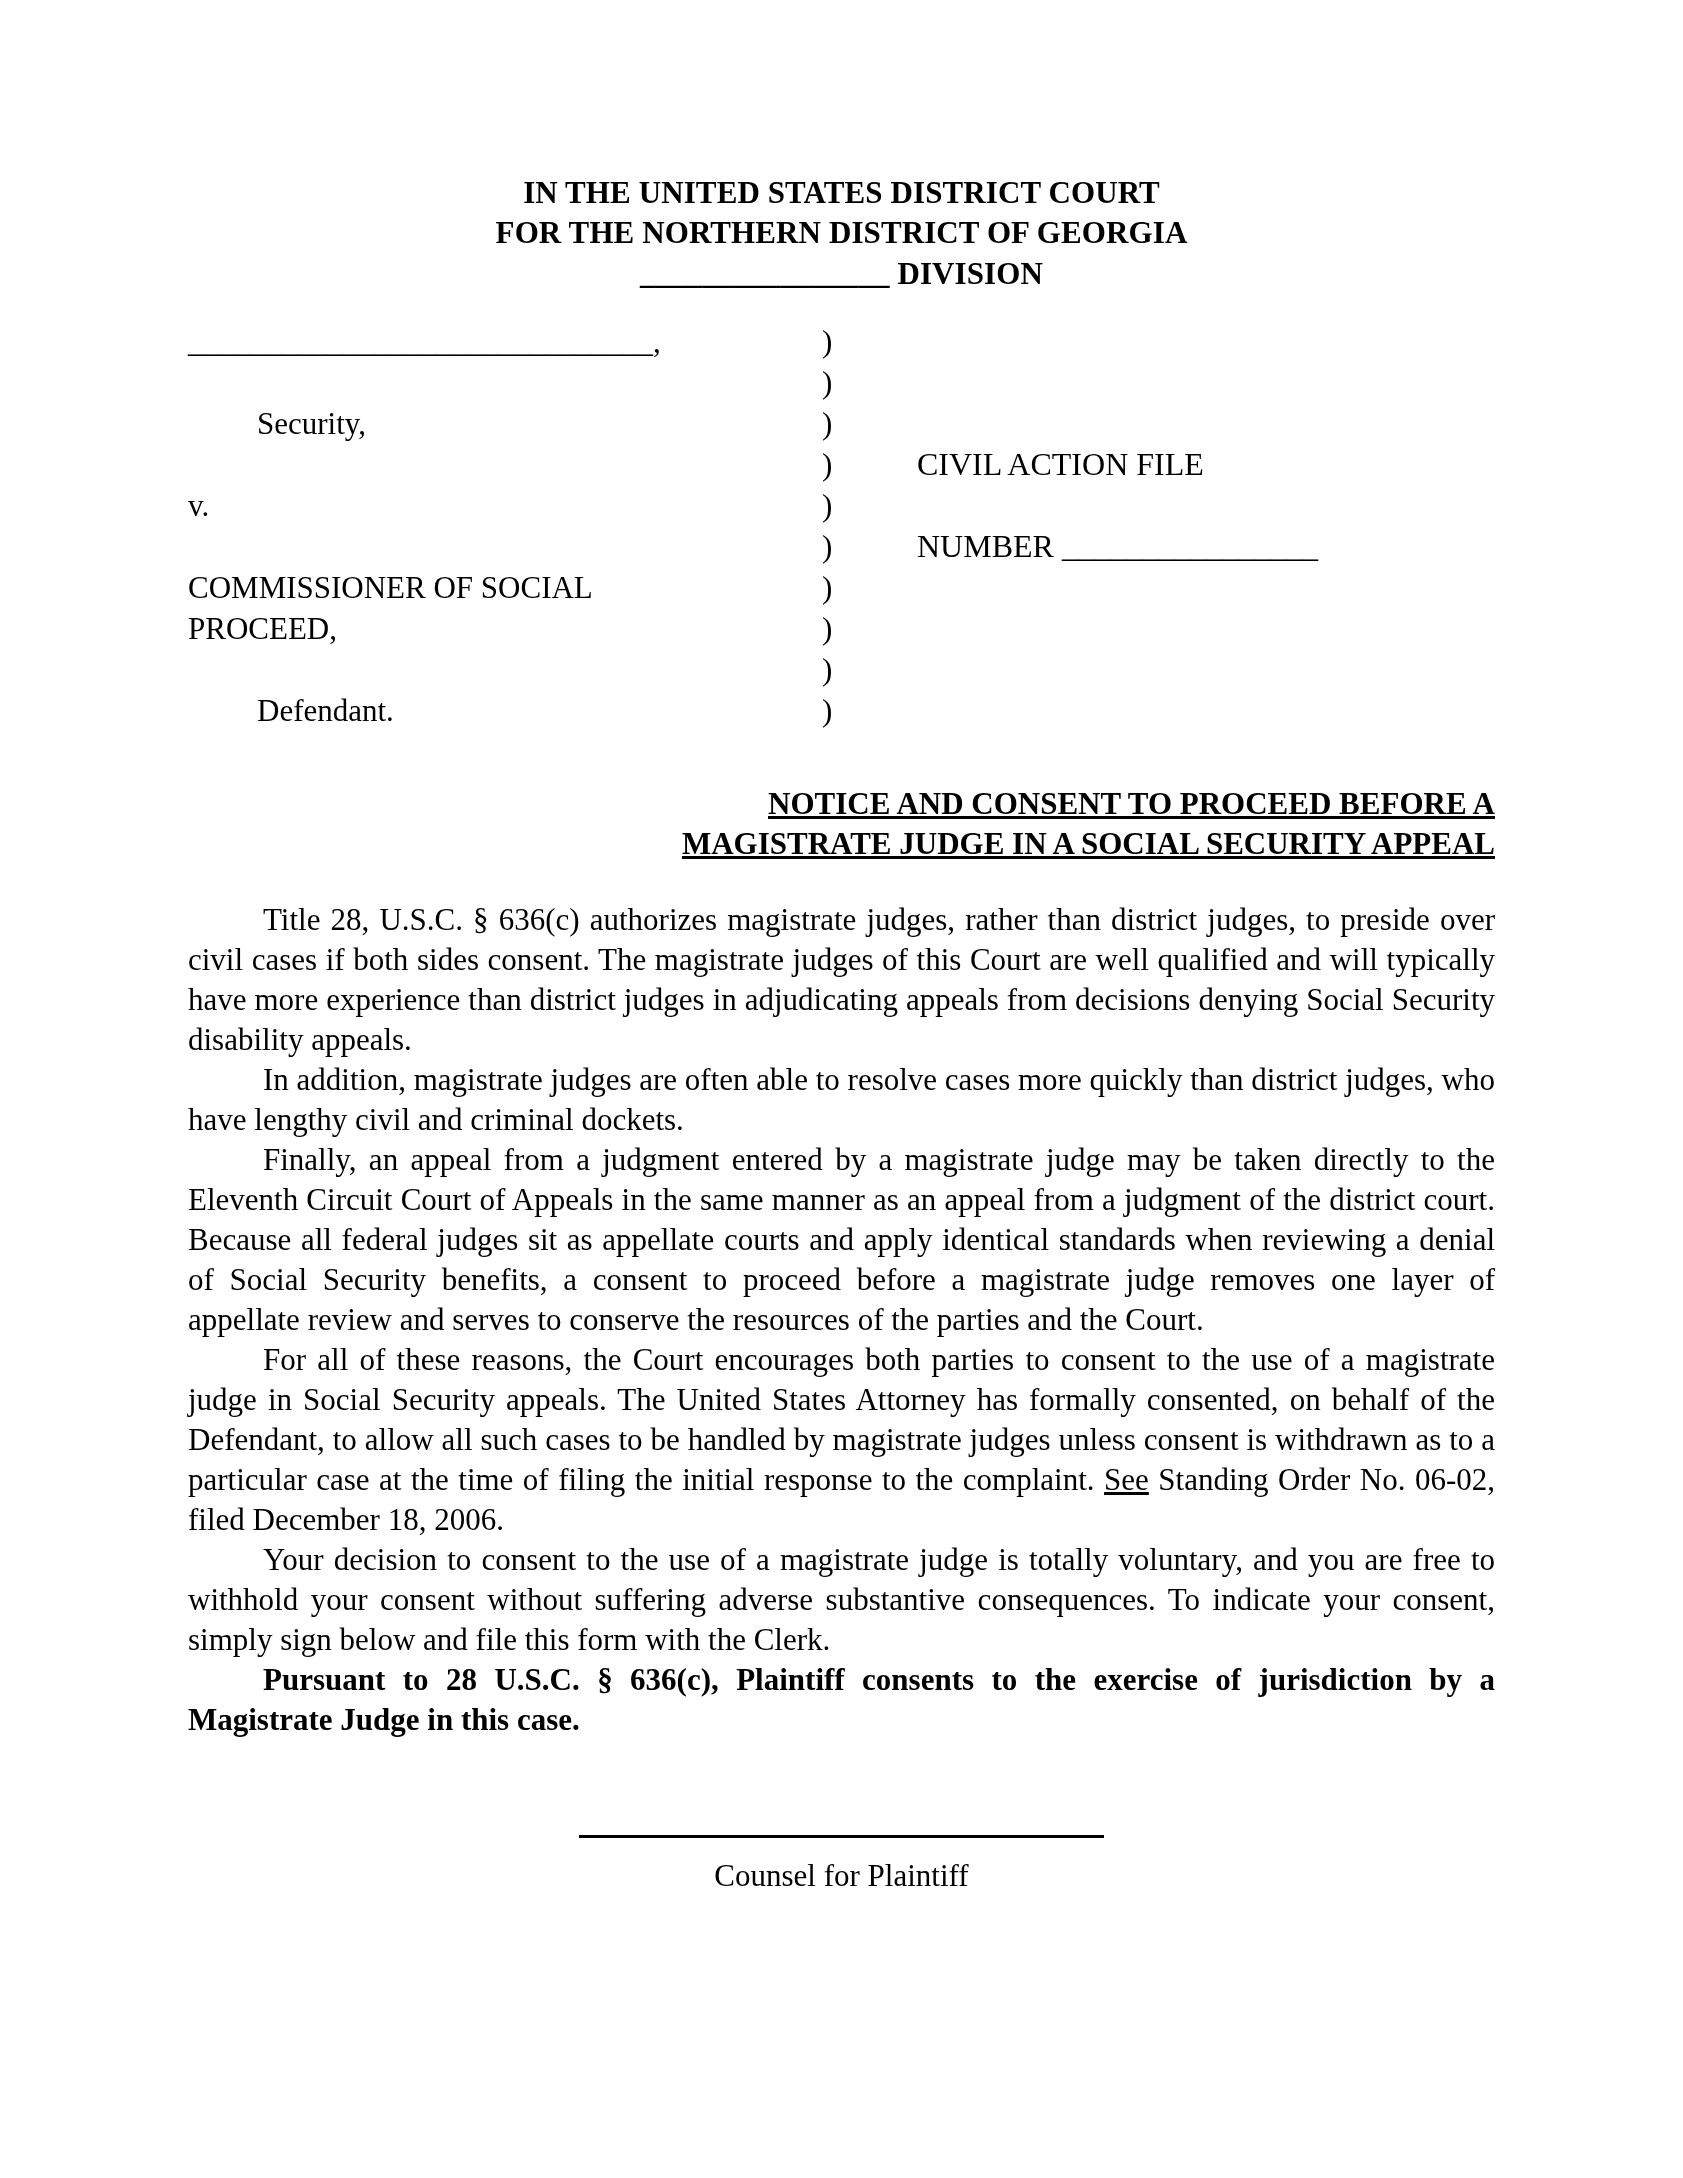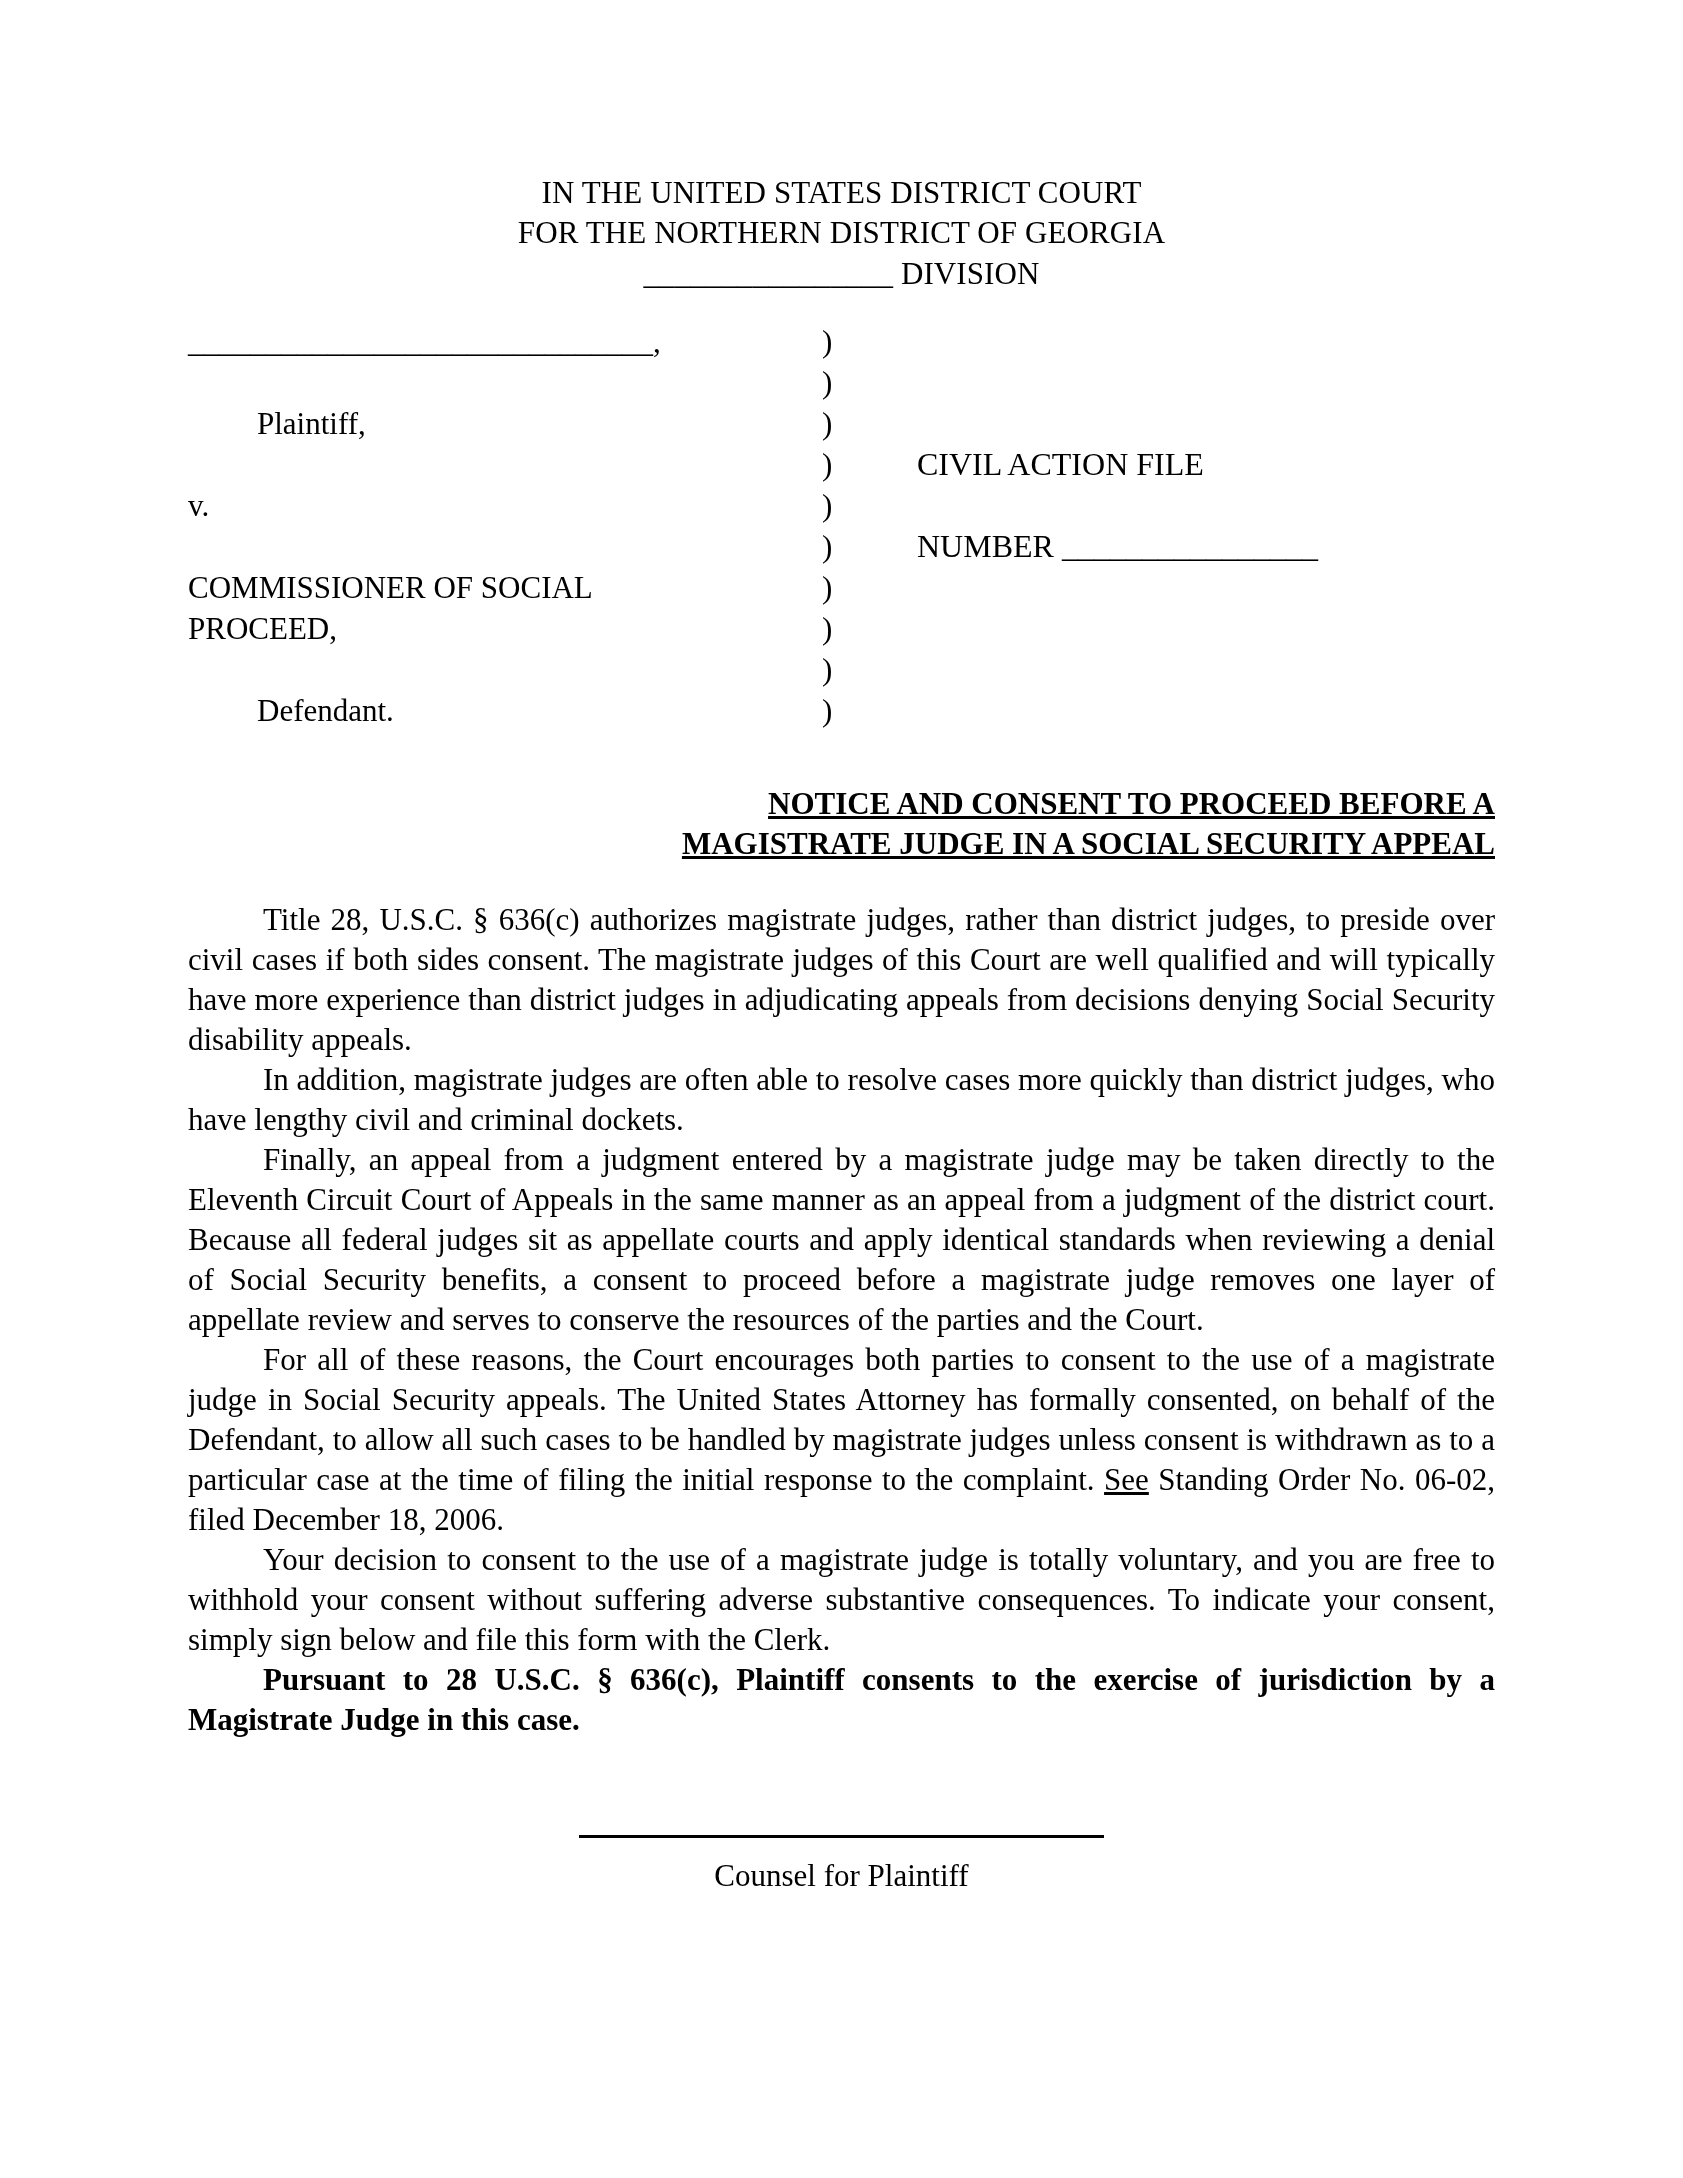--- a/index.html
+++ b/index.html
@@ -28,20 +28,21 @@
   
   .court-header {
     text-align: center;
     font-size: 31px;
     line-height: 1.30;
     letter-spacing: 0.1px;
   }
   .court-header .line {
     display: block;
     white-space: pre;
+    font-weight: bold;
   }
 
   
   .caption {
     margin-top: 27px;
     display: flex;
     flex-direction: row;
     align-items: flex-start;
   }
   .caption-left {
@@ -120,21 +121,21 @@
   <div class="court-header">
     <span class="line">IN THE UNITED STATES DISTRICT COURT</span>
     <span class="line">FOR THE NORTHERN DISTRICT OF GEORGIA</span>
     <span class="line">________________ DIVISION</span>
   </div>
 
   <div class="caption">
     <div class="caption-left">
       <div class="rule-line">______________________________,</div>
       <div>&nbsp;</div>
-      <div class="indent">Plaintiff,</div>
+      <div class="indent">Security,</div>
       <div>&nbsp;</div>
       <div>v.</div>
       <div>&nbsp;</div>
       <div>COMMISSIONER OF SOCIAL</div>
       <div>PROCEED,</div>
       <div>&nbsp;</div>
       <div class="indent">Defendant.</div>
     </div>
 
     <div class="caption-parens">

